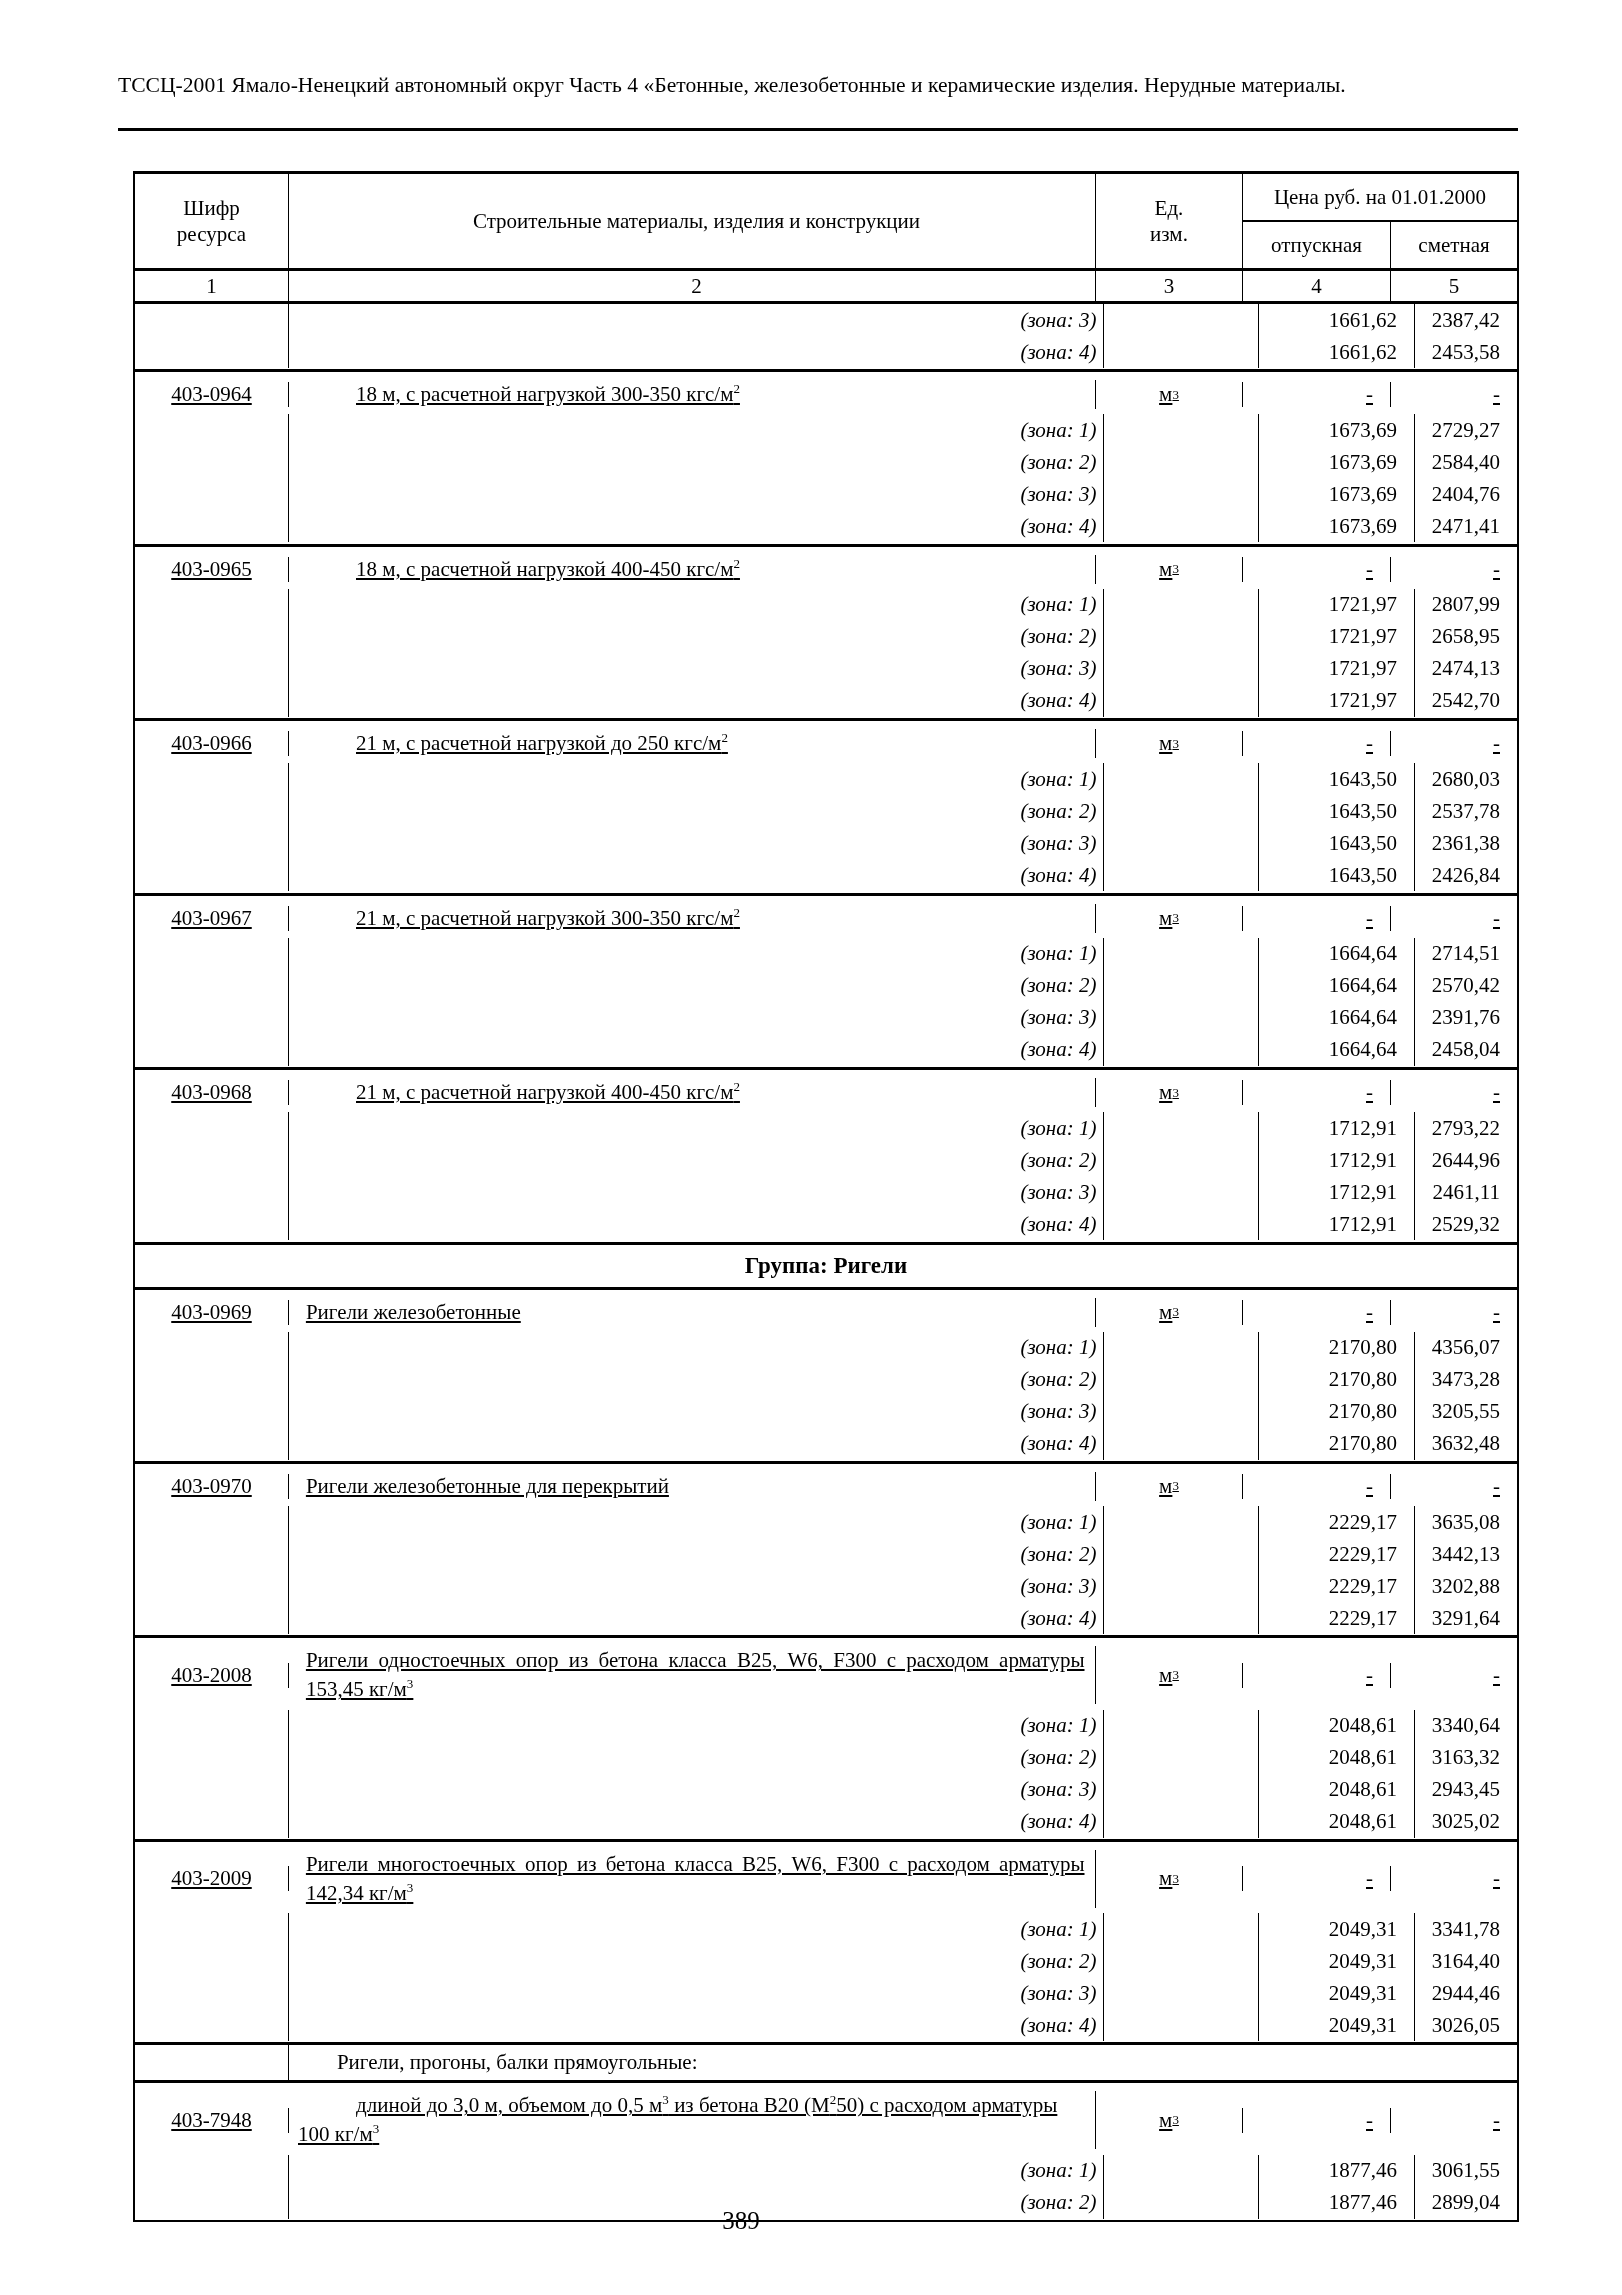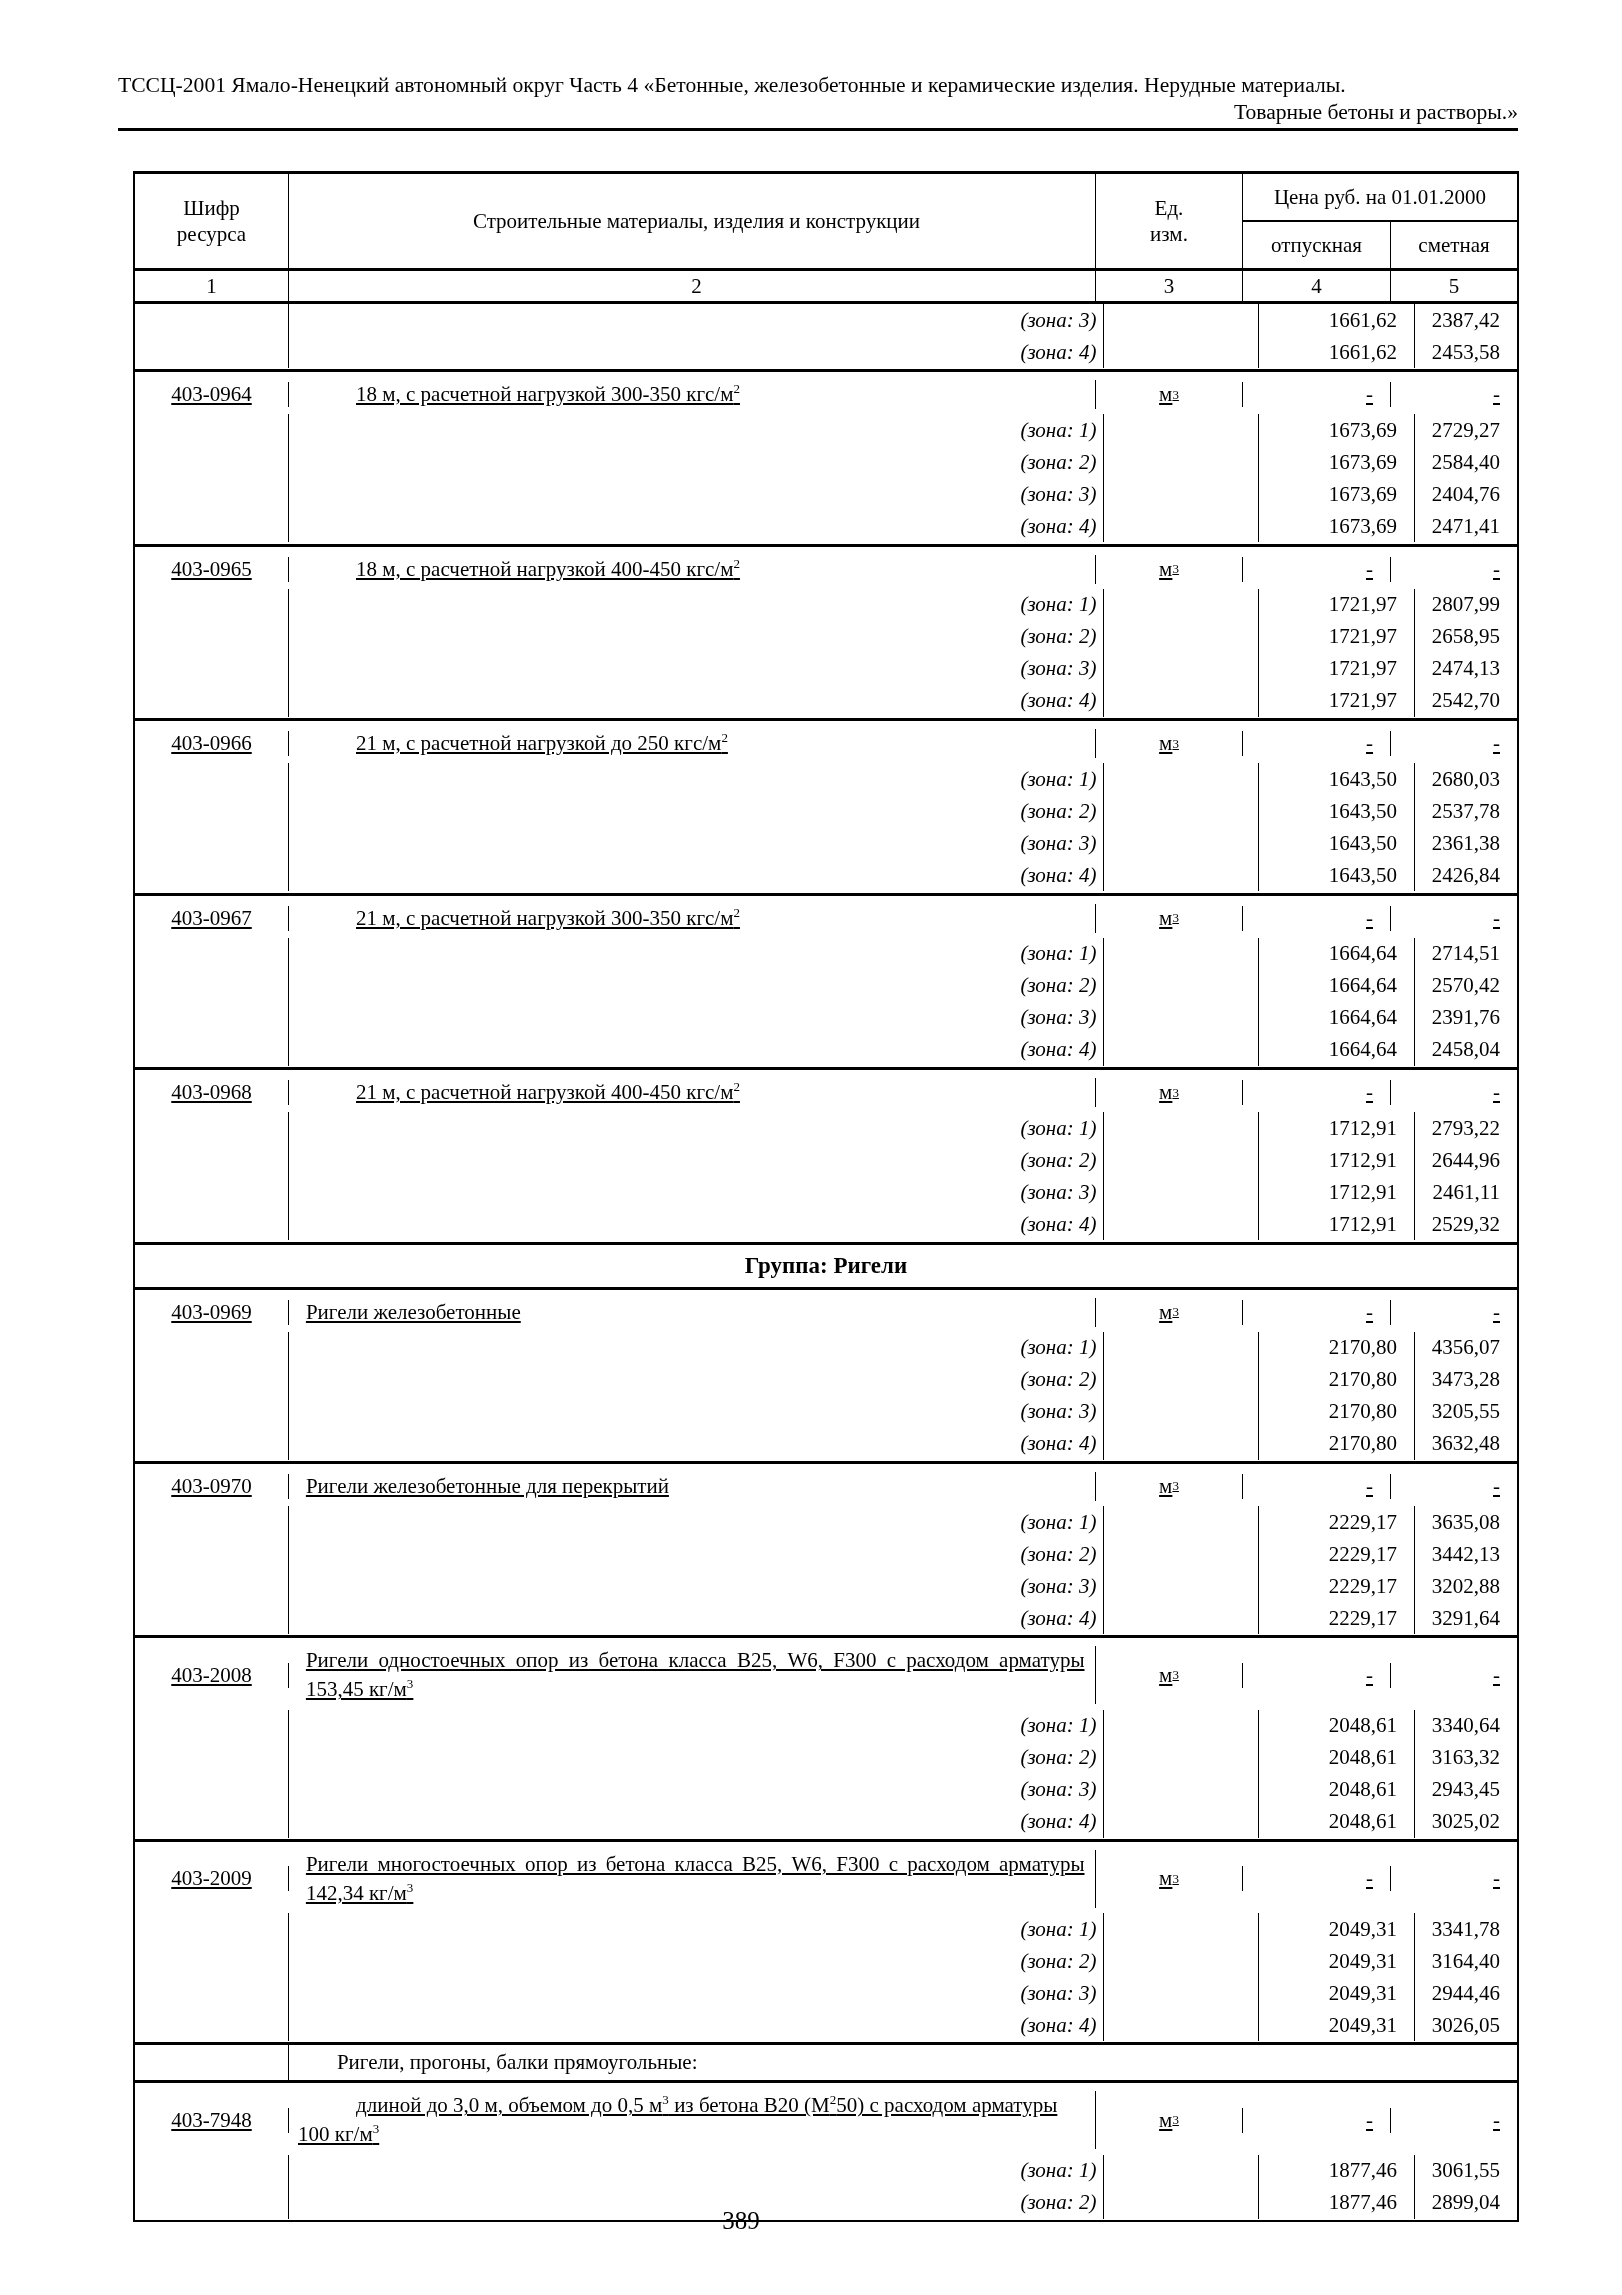--- a/index.html
+++ b/index.html
@@ -78,21 +78,20 @@
     text-align:center; font-size:25px;
   }
 </style>
 </head>
 <body>
 
 <div class="page">
 
   <div class="doc-header">
     <div class="l1">ТССЦ-2001 Ямало-Ненецкий автономный округ Часть 4 «Бетонные, железобетонные и керамические изделия. Нерудные материалы.</div>
-    <div class="l2">Товарные бетоны и растворы.»</div>
   </div>
   <div class="header-rule"></div>
 
   <div class="price-table">
 
     <div class="row h1-row">
       <div class="c c1 hc">
         <div>Шифр</div>
         <div>ресурса</div>
       </div>

